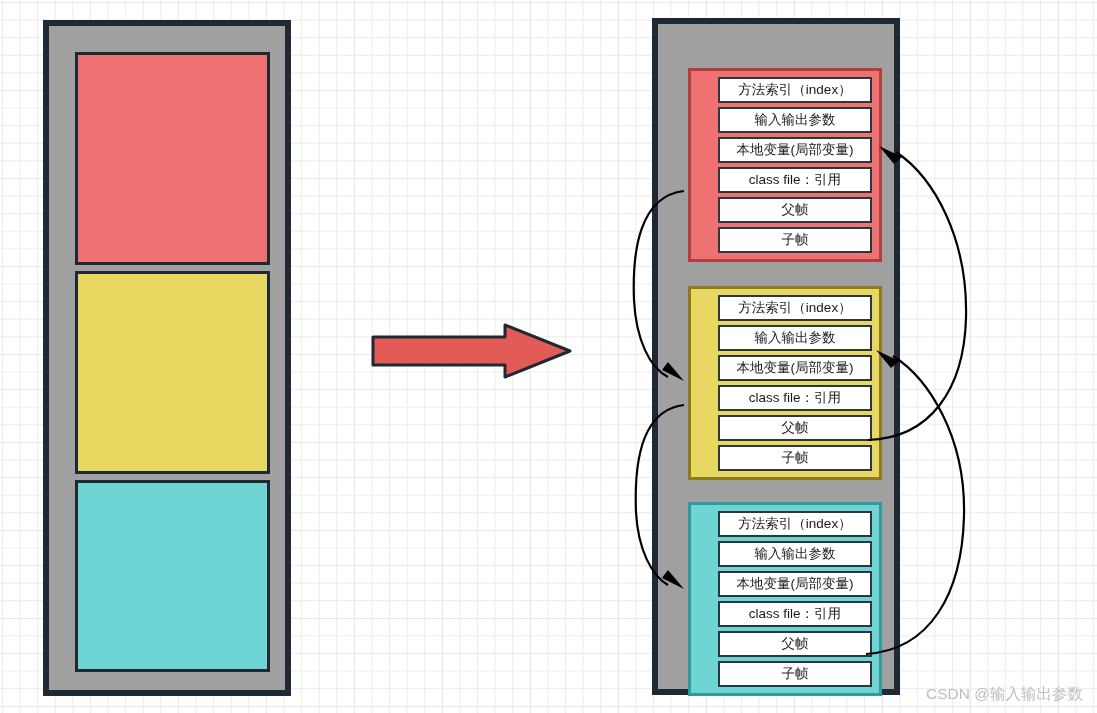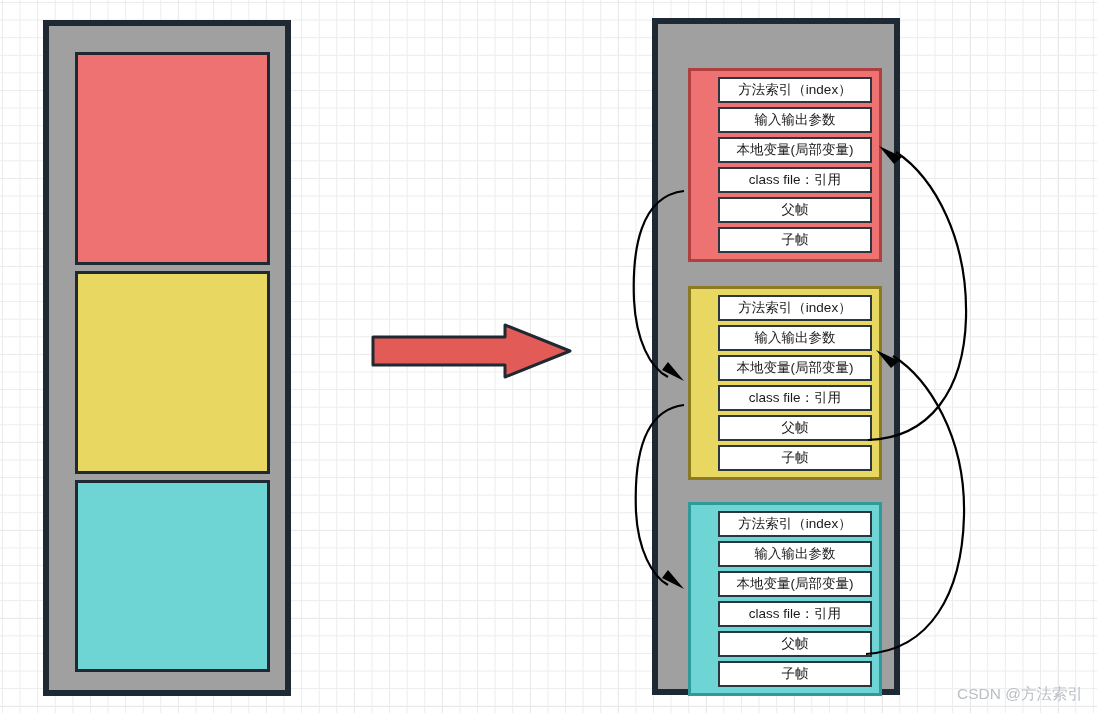--- a/index.html
+++ b/index.html
@@ -215,13 +215,13 @@
     <polygon points="879,146 902,157 894,164"></polygon>
   </g>
 
   <g>
     <path d="M 866,654 C 930,650 962,594 964,516 C 966,436 928,378 893,356"></path>
     <polygon points="876,350 899,361 891,368"></polygon>
   </g>
 
 </svg>
 
-<div id="watermark">CSDN @方法索引</div>
+<div id="watermark">CSDN @输入输出参数</div>
 
 </body></html>

